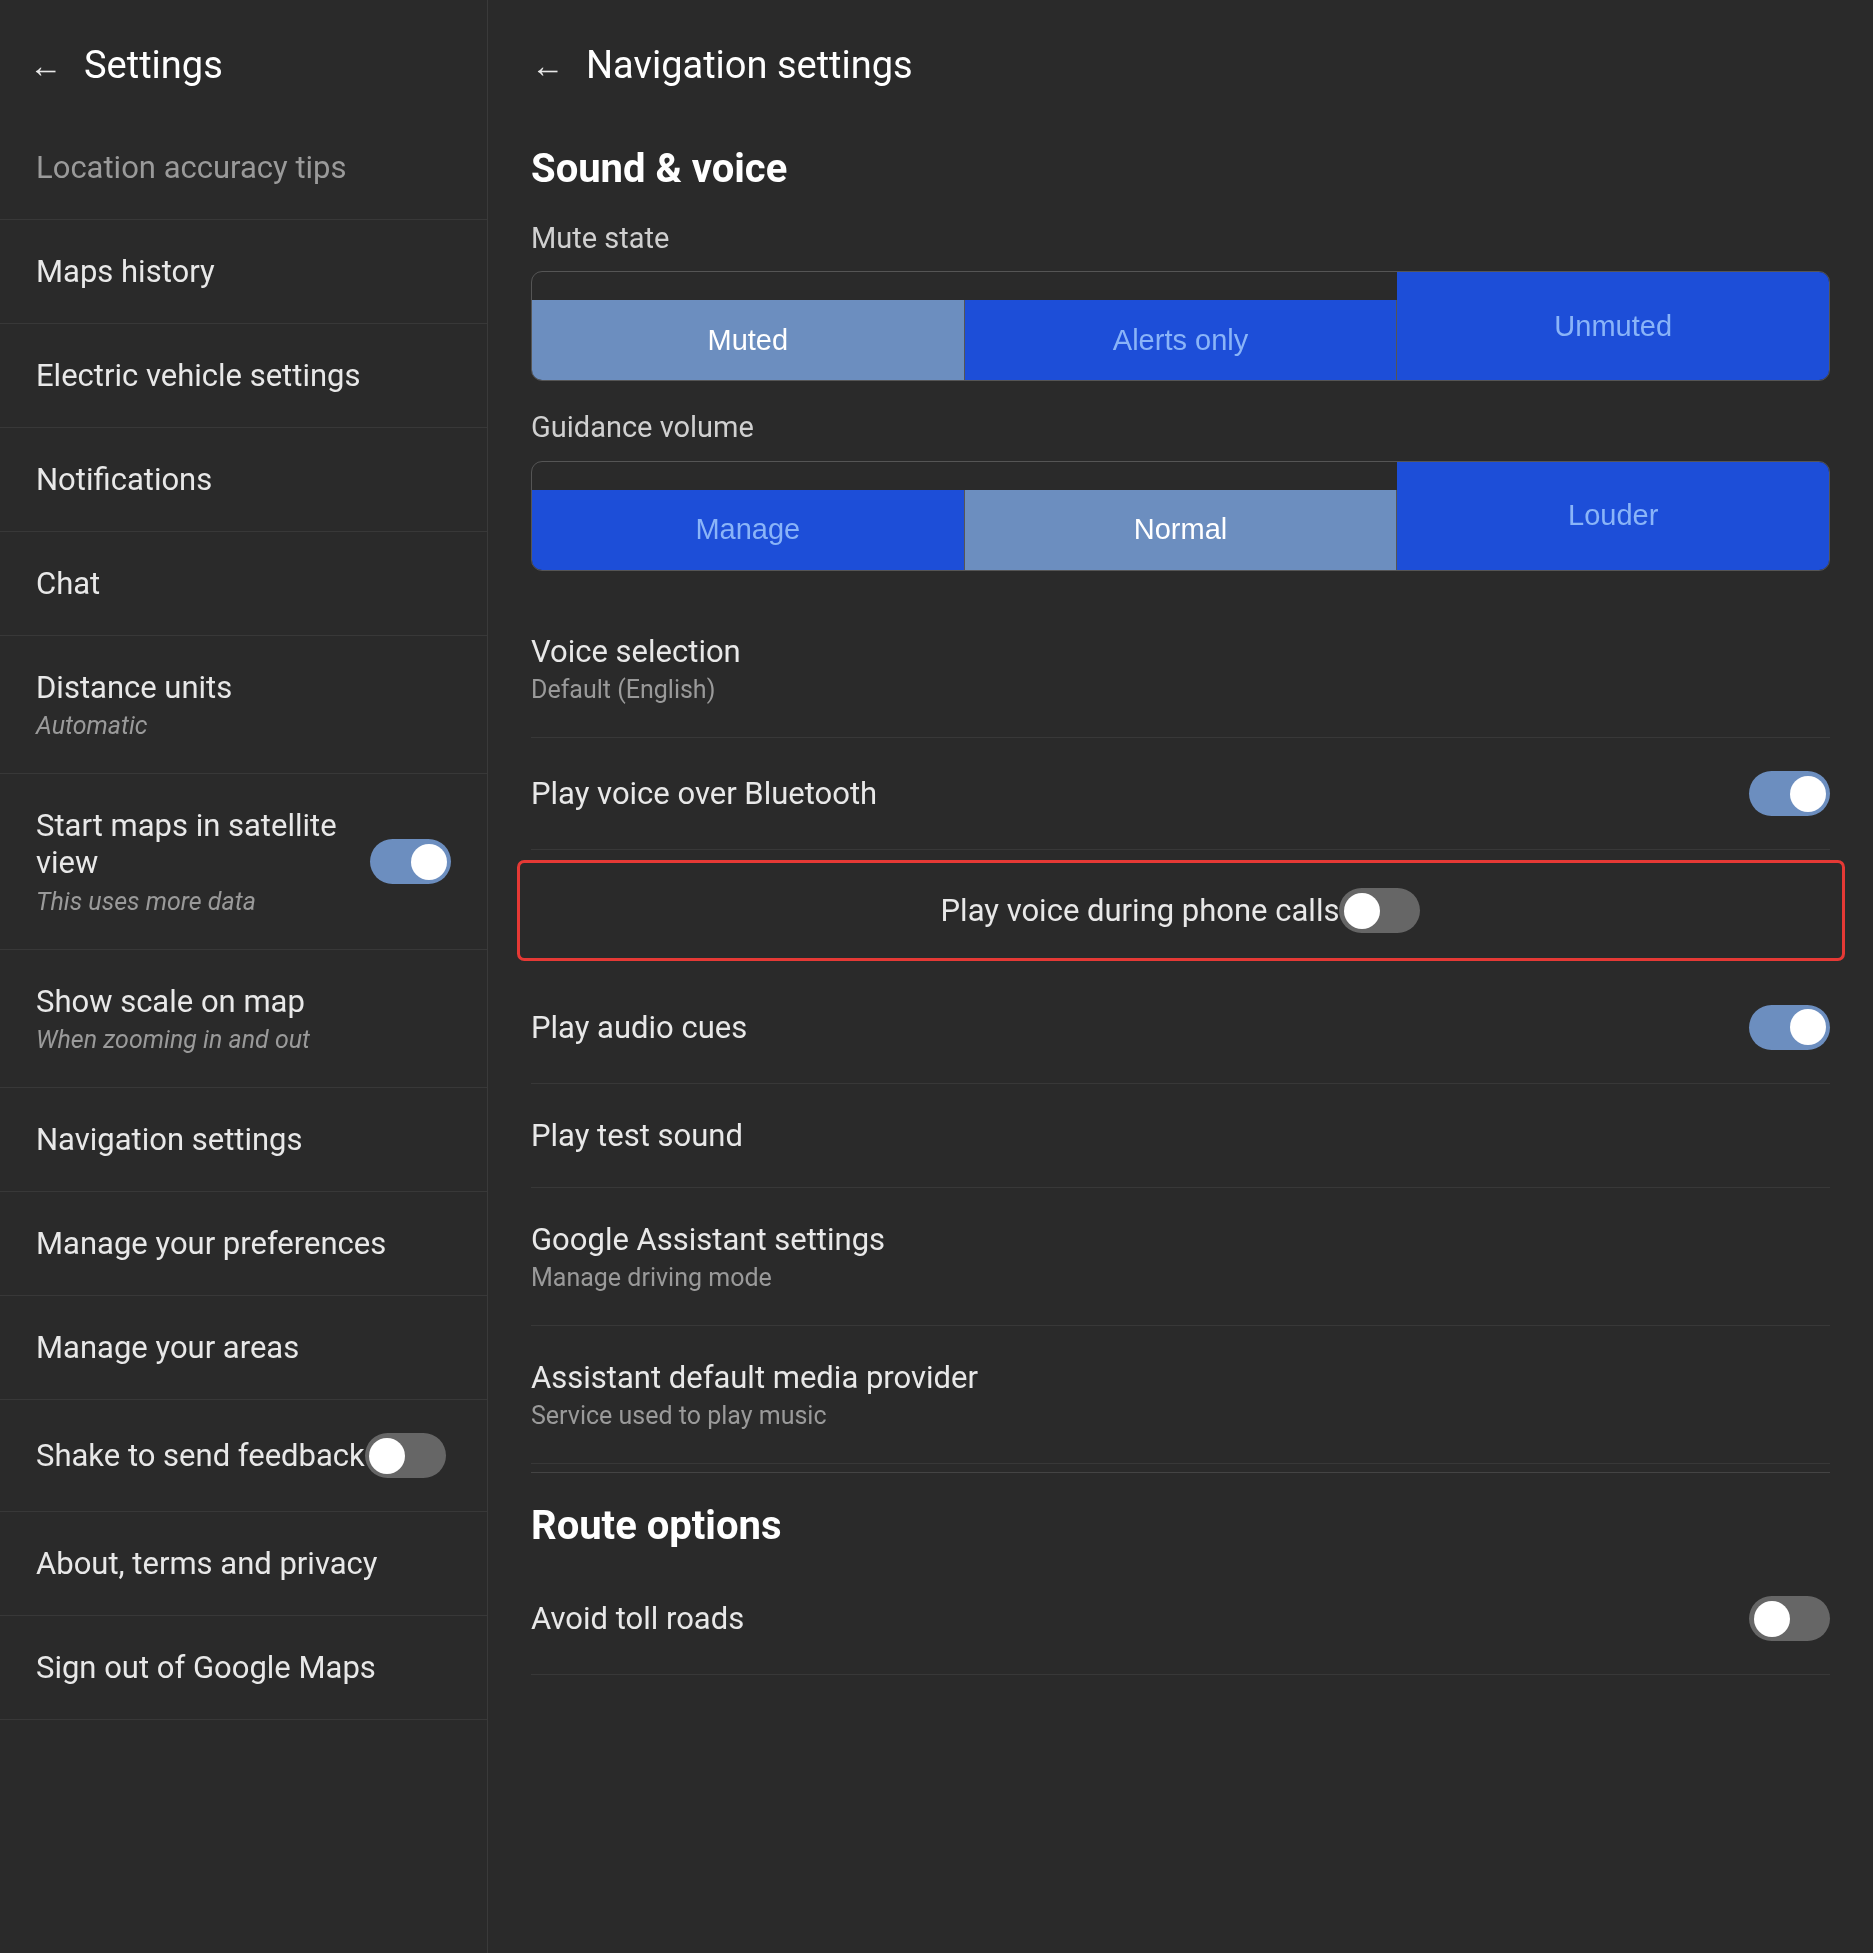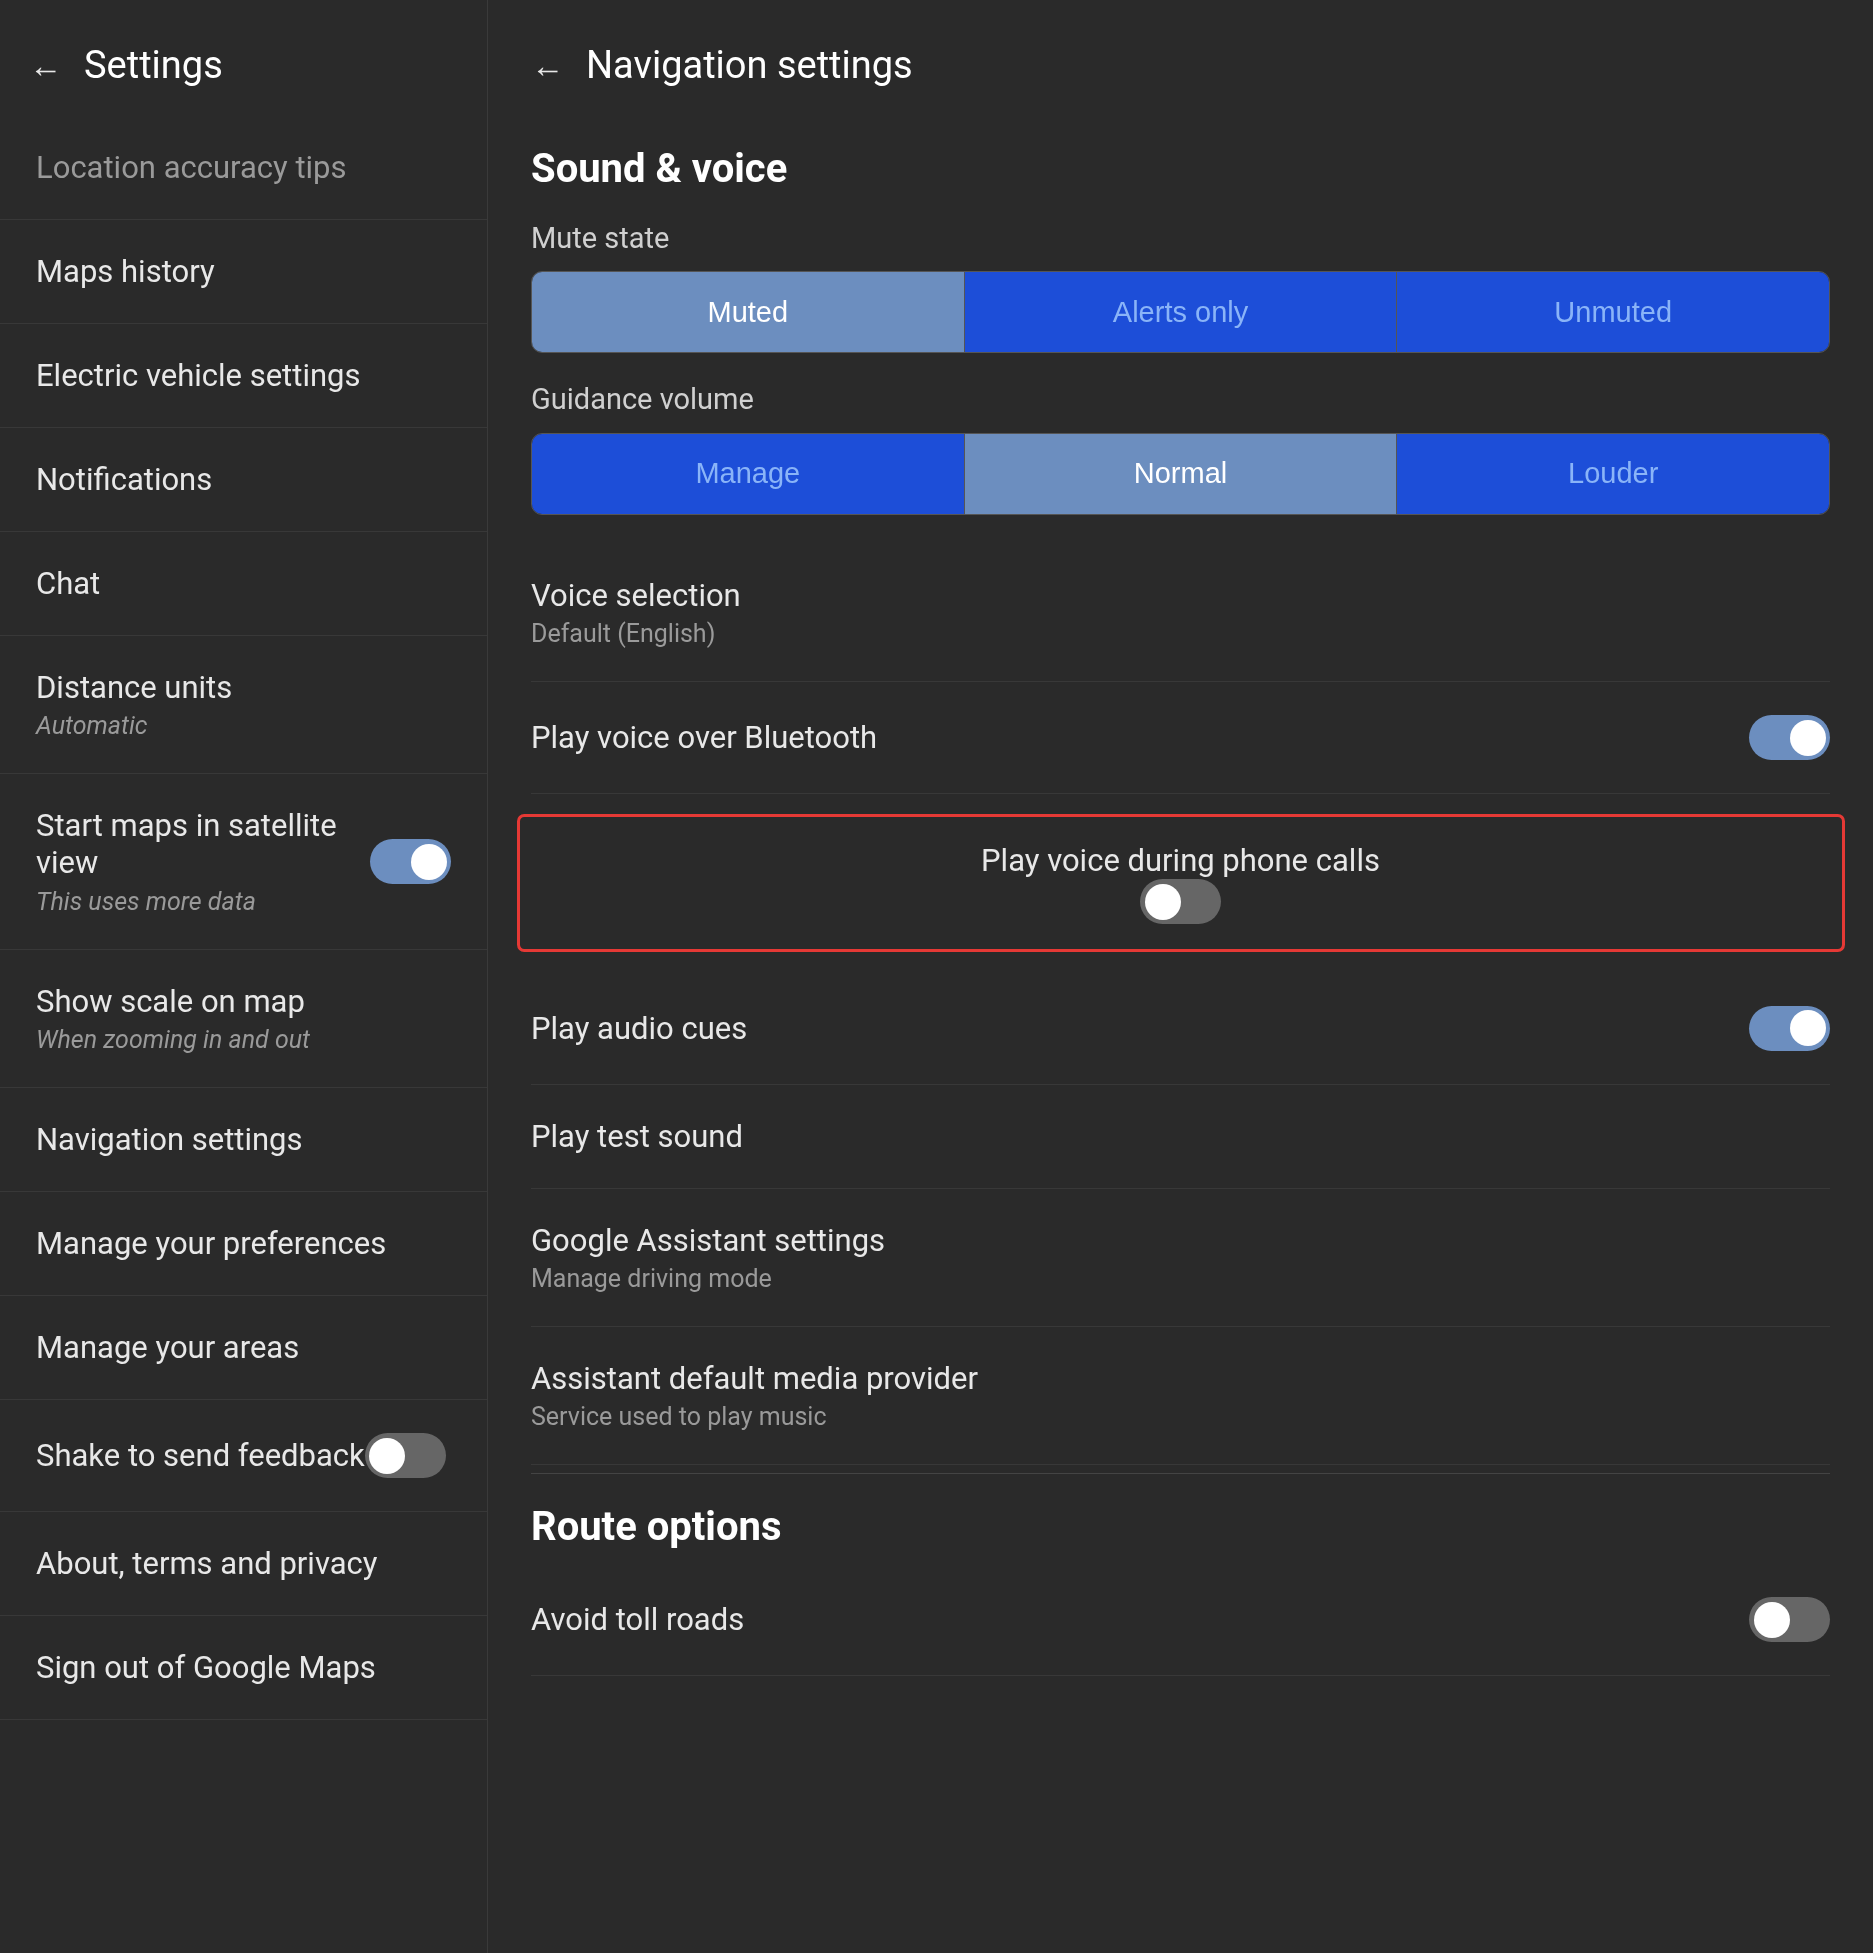--- a/index.html
+++ b/index.html
@@ -178,20 +178,21 @@
       border: none;
     }
 
     .seg-btn.active {
       background: #6c8ebf;
       color: #ffffff;
     }
 
     .seg-btn:not(:last-child) {
       border-right: 1.8px solid #555;
+      margin-top: 28px;
     }
 
     
     .right-item {
       display: flex;
       align-items: center;
       justify-content: space-between;
       padding: 33px 0;
       border-bottom: 0.9px solid #383838;
       cursor: pointer;
@@ -211,26 +212,25 @@
       font-size: 25px;
       color: #9a9a9a;
       margin-top: 5.4px;
     }
 
     
     .highlighted-item {
       border: 3.6px solid #e53935;
       border-radius: 7.2px;
       padding: 25px 14.5px;
-      margin: 13px -14.5px;
+      margin: 3px -14.5px;
       display: flex;
       align-items: center;
-      justify-content: flex-start;
-      cursor: pointer;
-      flex-direction: column;
+      justify-content: center;
+      cursor: pointer;
     }
 
     .route-section-title {
       font-size: 40px;
       font-weight: 700;
       color: #ffffff;
       padding: 29px 0 14.5px;
       border-top: 0.9px solid #444;
       margin-top: 7.2px;
     }

